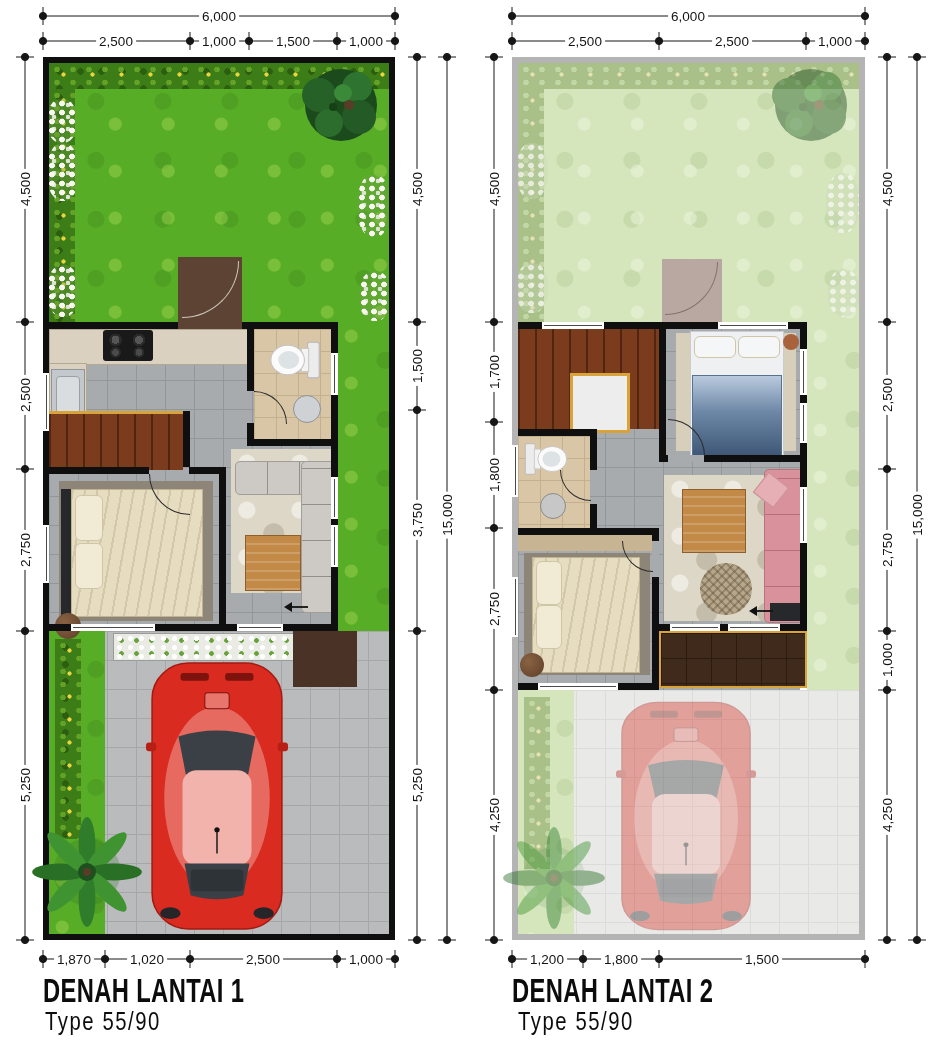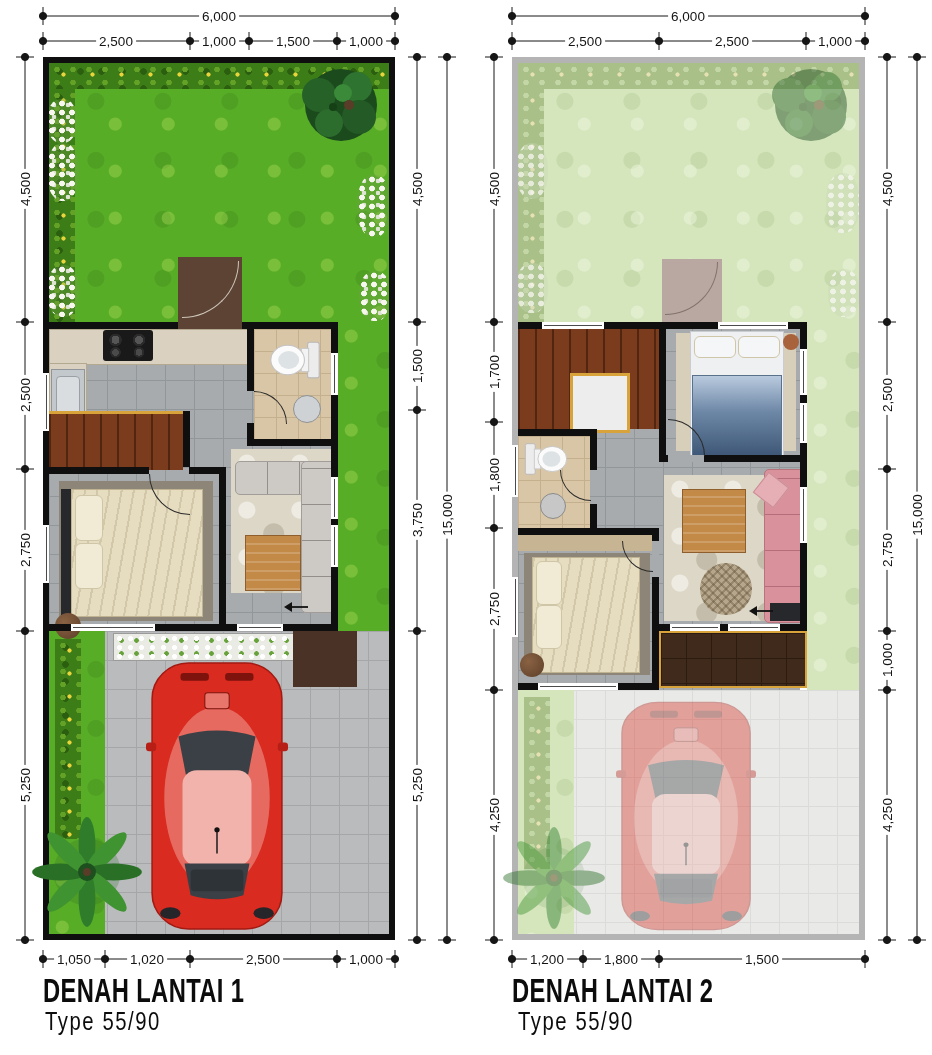--- a/index.html
+++ b/index.html
@@ -424,21 +424,21 @@
   <span class="dlab" style="left:366px;top:41px;">1,000</span>
   <span class="dlabv" style="left:25px;top:189px;">4,500</span>
   <span class="dlabv" style="left:25px;top:395px;">2,500</span>
   <span class="dlabv" style="left:25px;top:550px;">2,750</span>
   <span class="dlabv" style="left:25px;top:785px;">5,250</span>
   <span class="dlabv" style="left:417px;top:189px;">4,500</span>
   <span class="dlabv" style="left:417px;top:366px;">1,500</span>
   <span class="dlabv" style="left:417px;top:520px;">3,750</span>
   <span class="dlabv" style="left:417px;top:785px;">5,250</span>
   <span class="dlabv" style="left:447px;top:515px;">15,000</span>
-  <span class="dlab" style="left:74px;top:959px;">1,050</span>
+  <span class="dlab" style="left:74px;top:959px;">1,870</span>
   <span class="dlab" style="left:147px;top:959px;">1,020</span>
   <span class="dlab" style="left:263px;top:959px;">2,500</span>
   <span class="dlab" style="left:366px;top:959px;">1,000</span>
 
   <span class="dlab" style="left:688px;top:16px;">6,000</span>
   <span class="dlab" style="left:585px;top:41px;">2,500</span>
   <span class="dlab" style="left:732px;top:41px;">2,500</span>
   <span class="dlab" style="left:835px;top:41px;">1,000</span>
   <span class="dlabv" style="left:494px;top:189px;">4,500</span>
   <span class="dlabv" style="left:494px;top:372px;">1,700</span>

